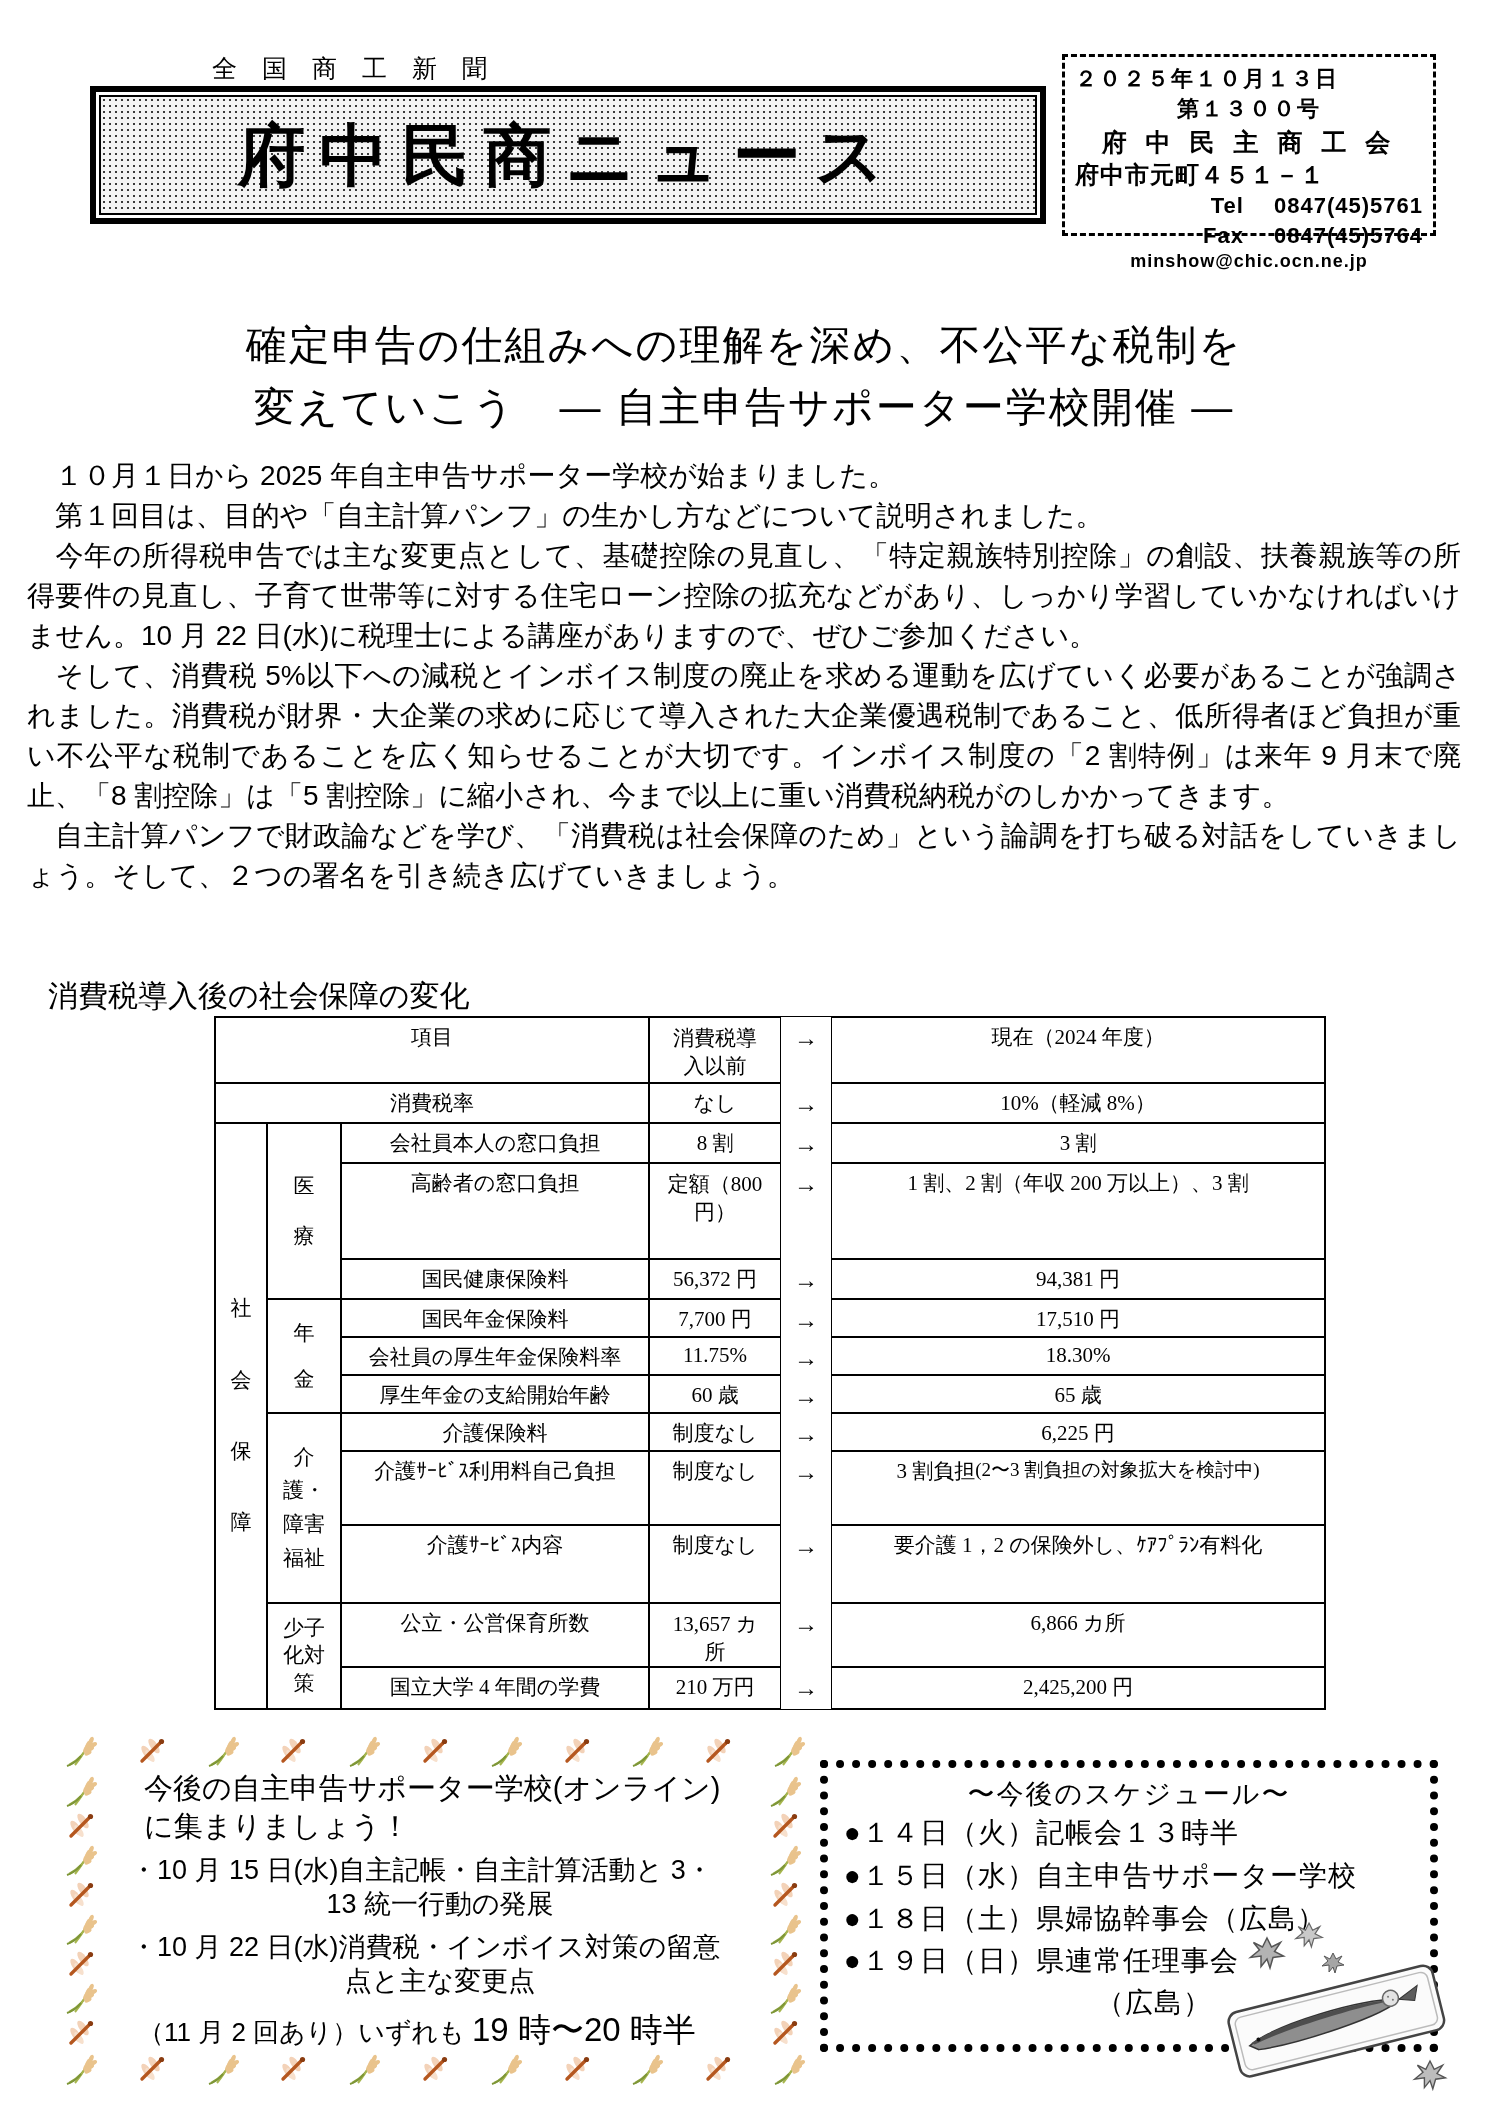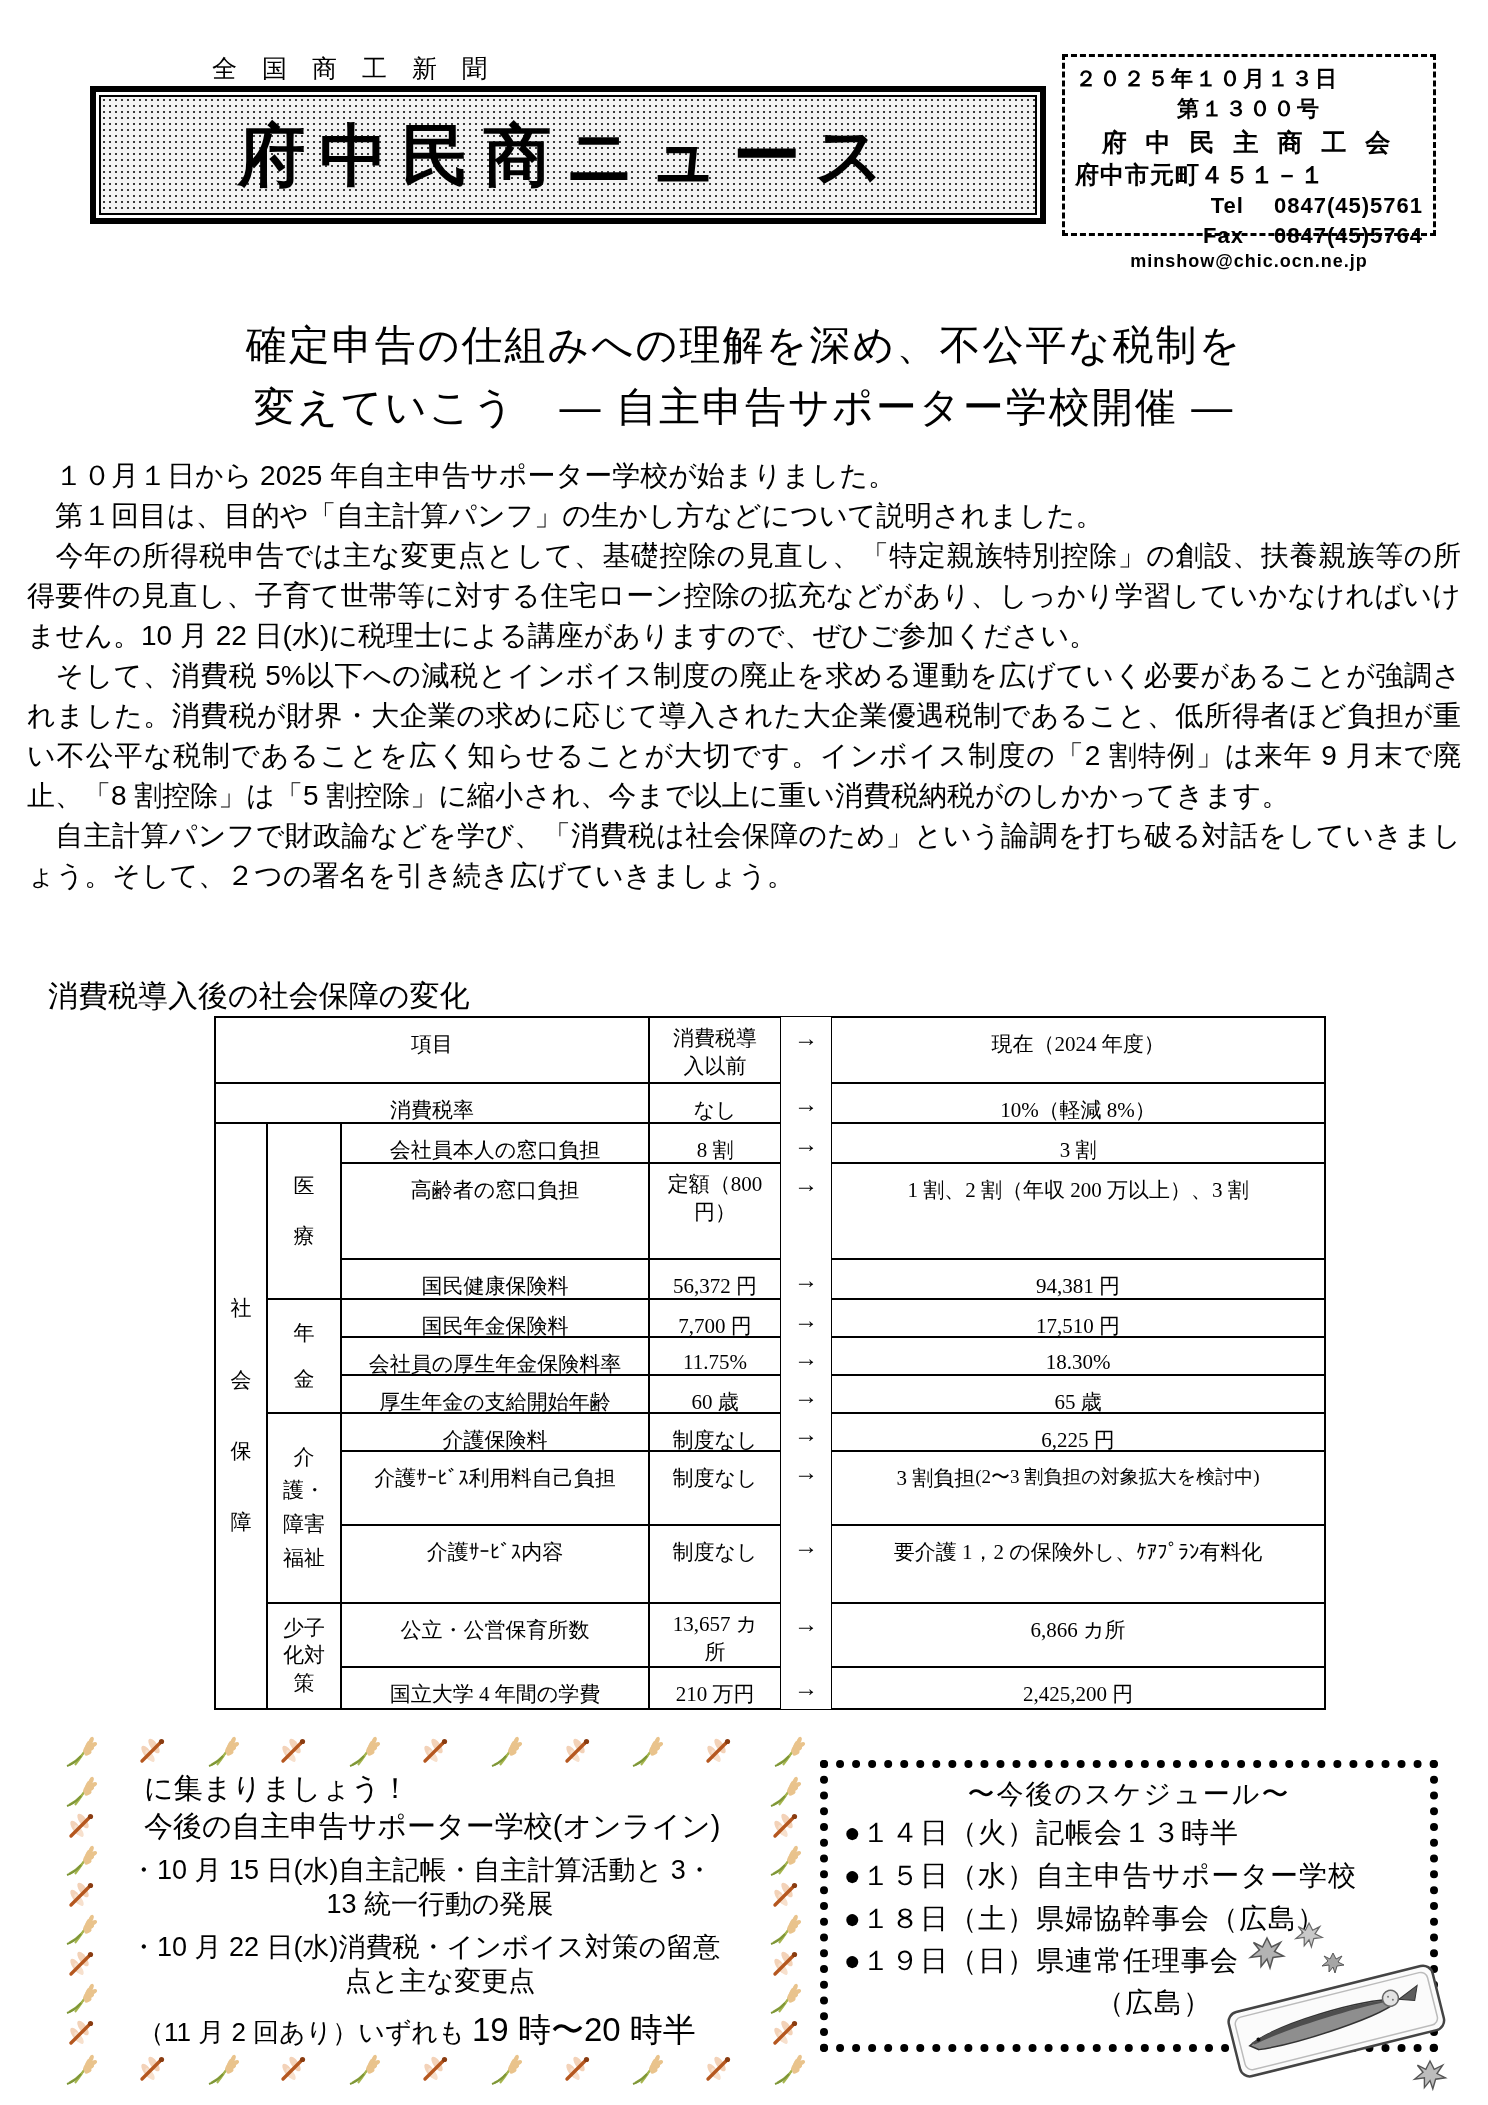--- a/index.html
+++ b/index.html
@@ -41,21 +41,21 @@
   .body-text{top:456px;left:27px;width:1434px;font-size:28px;line-height:40px;
     text-align:justify;}
   .body-text p{margin:0;}
   
   .tbl-title{top:976px;left:0;width:100%;text-align:left;font-size:30px;font-weight:normal;margin-left:48px;}
   .tbl{left:214px;top:1016px;display:grid;
     grid-template-columns:52px 74px 308px 132px 50px 494px;
     grid-template-rows:66px 40px 40px 96px 40px 38px 38px 38px 38px 74px 78px 64px 42px;
     font-family:"Liberation Serif",serif;font-size:21px;border:1px solid #000;}
   .c{border:1px solid #000;display:flex;align-items:flex-start;justify-content:center;
-    text-align:center;padding:12px 10px;box-sizing:border-box;}
+    text-align:center;padding:5px 10px;box-sizing:border-box;}
   .c.mid{align-items:center;}
   .c.col{flex-direction:row;}
   .a{display:flex;align-items:flex-start;justify-content:center;padding-top:7px;
     font-weight:bold;font-size:24px;font-family:"Liberation Sans",sans-serif;}
   .pre{white-space:pre-line;}
   .lh-big{line-height:3.4;}
   .lh-med{line-height:2.4;}
   .lh-pen{line-height:2.2;}
   .lh-care{line-height:1.6;}
   .lh-child{line-height:1.3;}
@@ -597,22 +597,22 @@
       <ellipse cx="27" cy="7" rx="2.2" ry="4.4" transform="rotate(25 27 7)"></ellipse>
       <ellipse cx="24" cy="11" rx="2.2" ry="4.4" transform="rotate(25 24 11)"></ellipse>
       <ellipse cx="22" cy="15" rx="2.2" ry="4.4" transform="rotate(25 22 15)"></ellipse>
       <ellipse cx="29" cy="11" rx="2.2" ry="4.4" transform="rotate(62 29 11)"></ellipse>
       <ellipse cx="26" cy="15" rx="2.2" ry="4.4" transform="rotate(62 26 15)"></ellipse>
       <ellipse cx="24" cy="19" rx="2" ry="3.8" transform="rotate(62 24 19)"></ellipse>
     </g>
   </svg>
     </div>
   <div class="deco-content">
+    <div class="sp-title">今後の自主申告サポーター学校(オンライン)</div>
     <div class="sp-title">に集まりましょう！</div>
-    <div class="sp-title">今後の自主申告サポーター学校(オンライン)</div>
     <div class="sp-item">・10 月 15 日(水)自主記帳・自主計算活動と 3・</div>
     <div class="sp-item-cont">13 統一行動の発展</div>
     <div class="sp-item">・10 月 22 日(水)消費税・インボイス対策の留意</div>
     <div class="sp-item-cont">点と主な変更点</div>
     <div class="sp-note">
       <span>（11 月 2 回あり）いずれも </span><span class="sp-note-big">19 時〜20 時半</span>
     </div>
   </div>
 </div>
 

